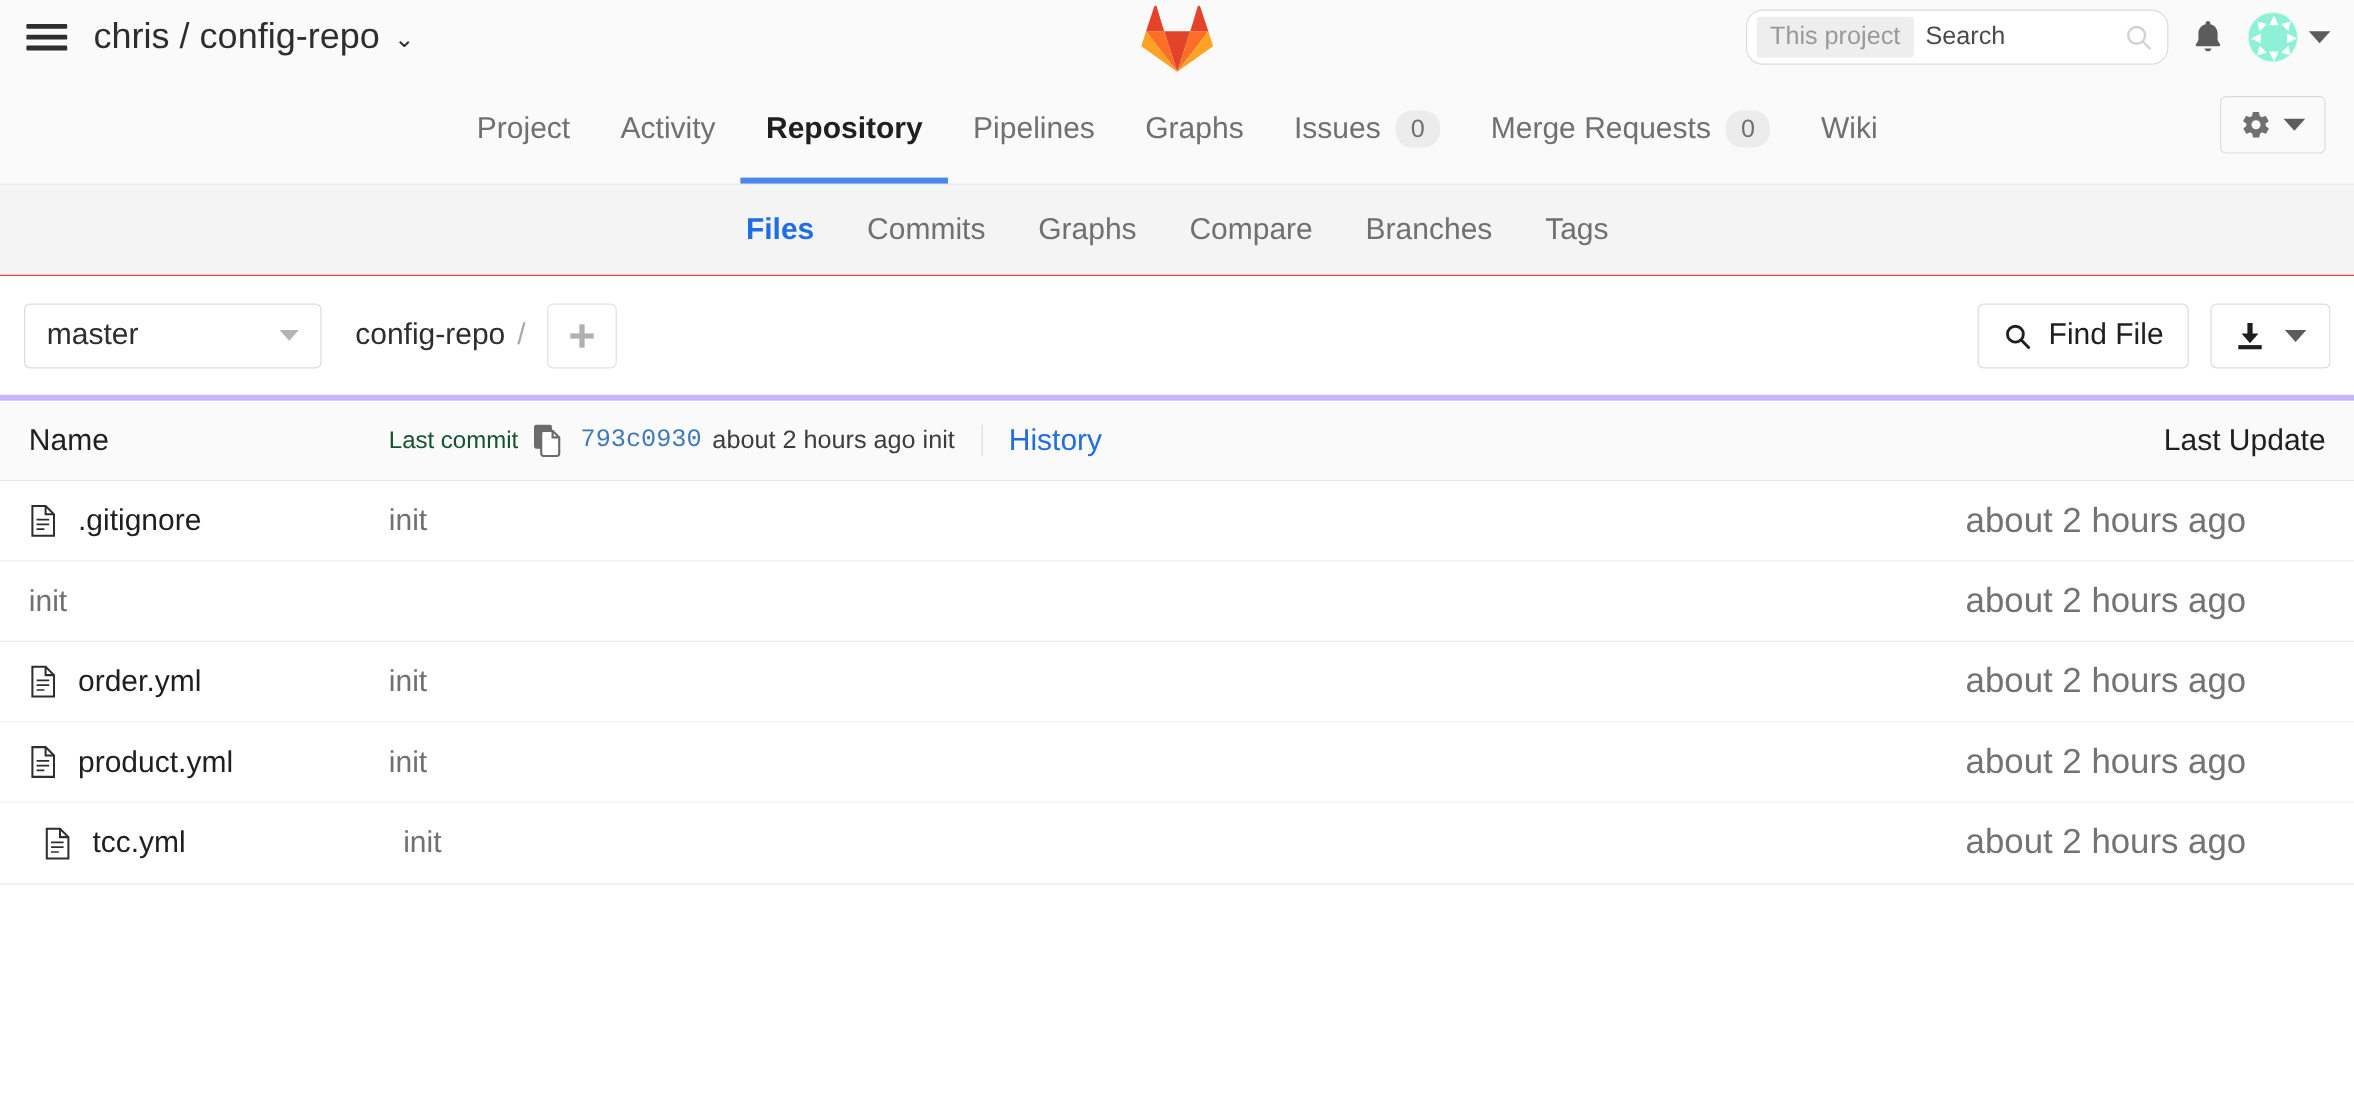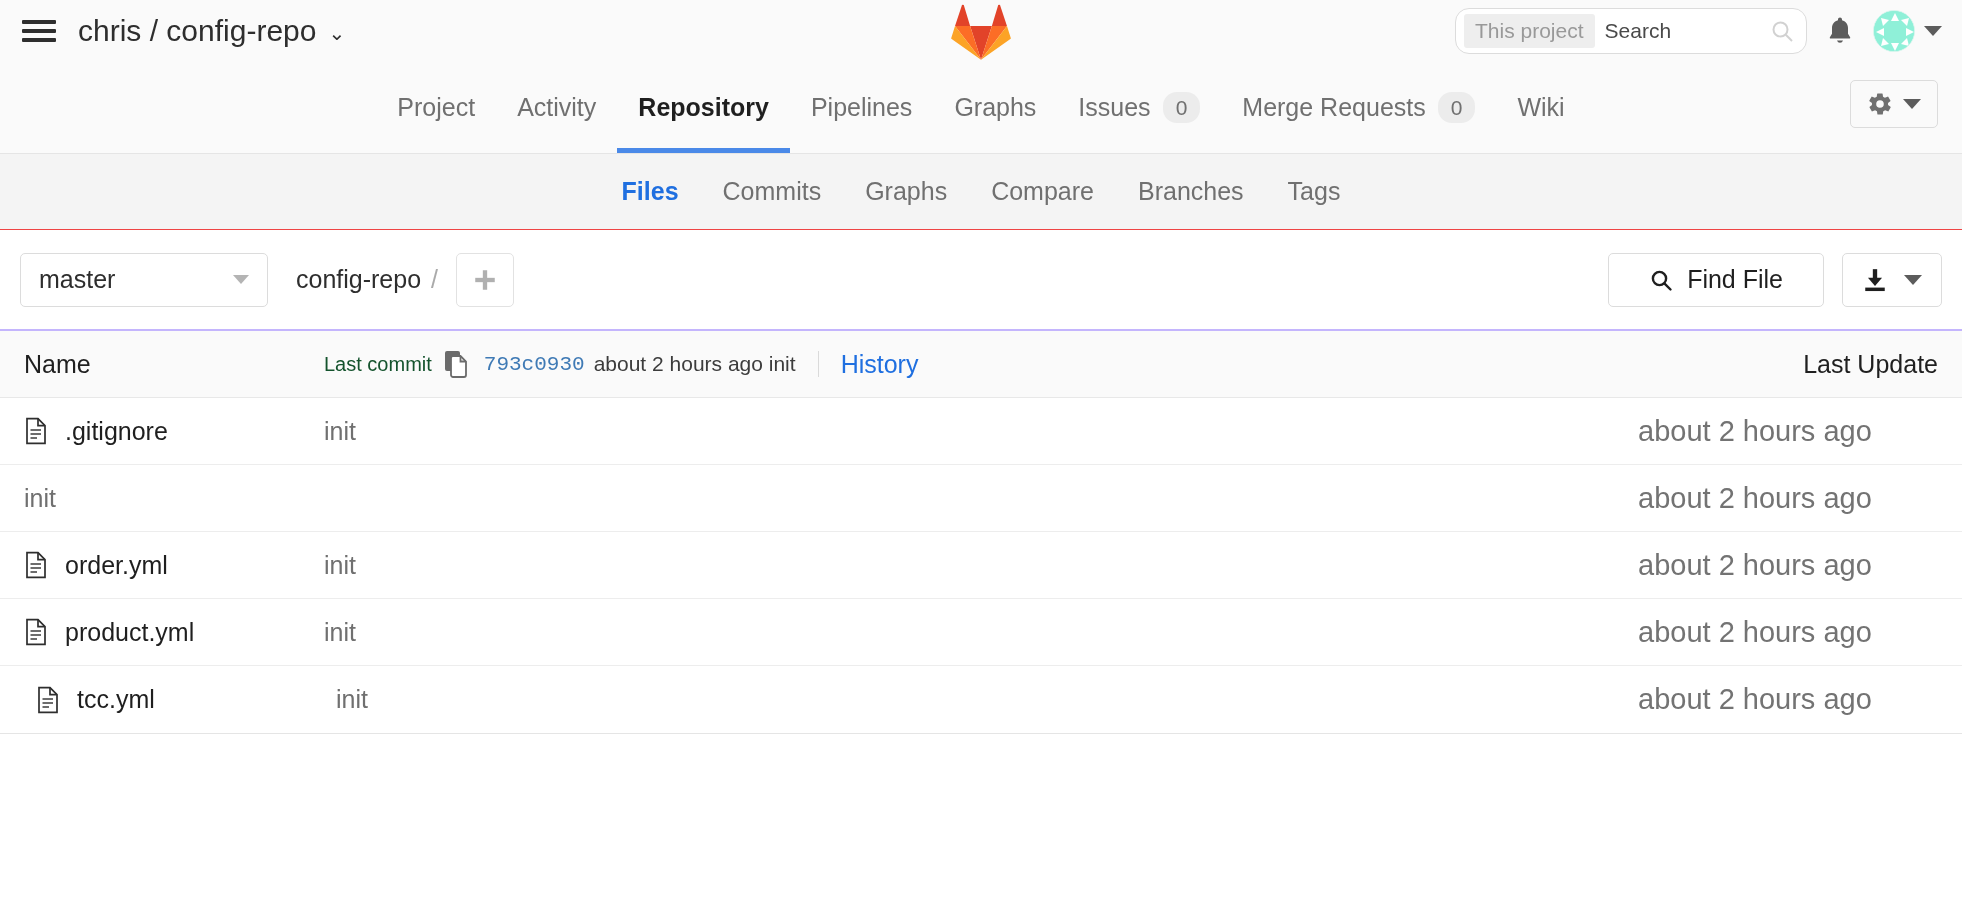--- a/index.html
+++ b/index.html
@@ -250,39 +250,39 @@
     align-items: center;
     gap: 18px;
   }
   .find-file-btn {
     height: 54px;
     border: 1px solid #dcdcdc;
     border-radius: 5px;
     background: #fff;
     display: flex; align-items: center;
     gap: 14px;
-    padding: 0 40px;
+    padding: 0 20px;
     font-size: 25px;
     color: #1f1f1f;
     cursor: pointer;
   }
   .download-btn {
     height: 54px;
     border: 1px solid #dcdcdc;
     border-radius: 5px;
     background: #fff;
     display: flex; align-items: center;
     gap: 16px;
     padding: 0 19px;
     cursor: pointer;
   }
 
   
   .table {
-    border-top: 2px solid #c4b5fd;
+    border-top: 5px solid #c4b5fd;
     border-bottom: 1px solid #e5e5e5;
   }
   .thead {
     background: #fafafa;
     height: 67px;
     display: flex;
     align-items: center;
     border-bottom: 1px solid #e8e8e8;
     padding: 0 24px;
     font-size: 25px;

